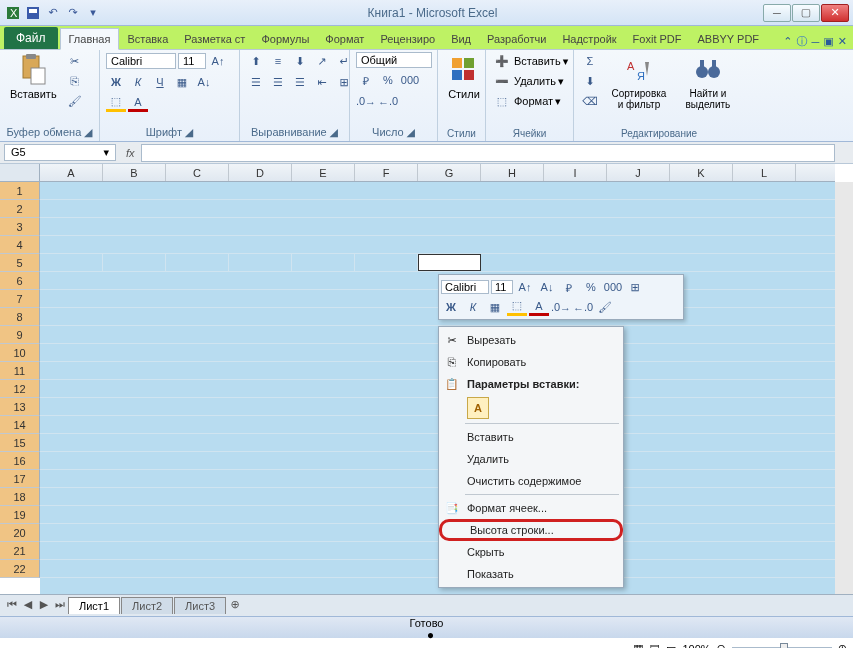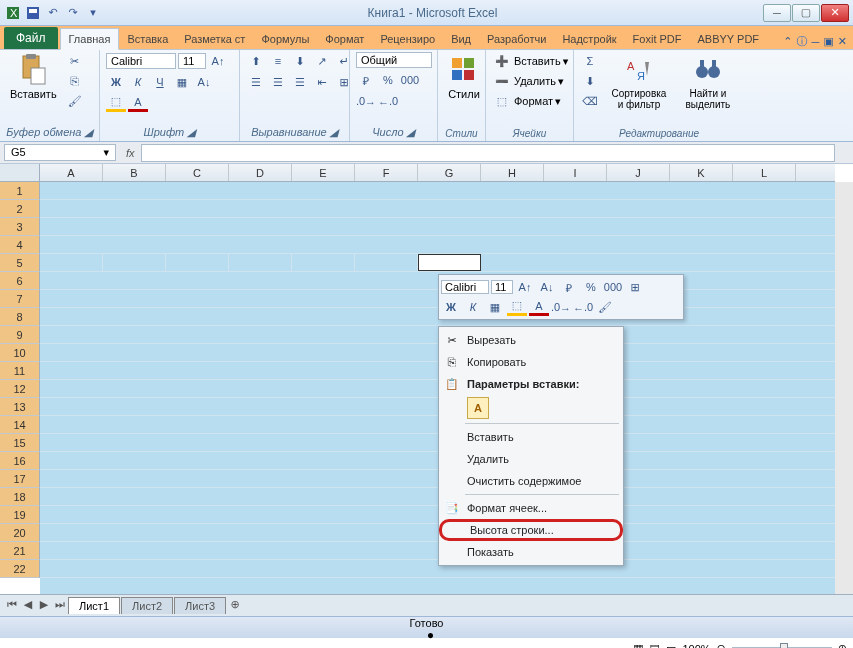--- a/index.html
+++ b/index.html
@@ -8,30 +8,30 @@
 
 .titlebar { height: 26px; background: linear-gradient(#e8f0fa,#d4e4f6); border-bottom: 1px solid #a0b8d8; display: flex; align-items: center; padding: 0 4px; }
 .qat { display: flex; gap: 2px; align-items: center; }
 .qat-icon { width: 18px; height: 18px; display: flex; align-items: center; justify-content: center; color: #3b5998; }
 .title { flex: 1; text-align: center; color: #4a6a8a; font-size: 12px; }
 .winbtns { display: flex; gap: 1px; }
 .winbtn { width: 28px; height: 18px; border: 1px solid #8aa; background: linear-gradient(#f8fcff,#d8e8f4); display: flex; align-items: center; justify-content: center; color: #555; border-radius: 2px; }
 .winbtn.close { background: linear-gradient(#f08080,#d03030); color: #fff; border-color: #a02020; }
 
 
-.ribbon-tabs { height: 24px; background: #fdba74; display: flex; align-items: flex-end; padding-left: 4px; border-bottom: 1px solid #b8c8d8; justify-content: center; }
+.ribbon-tabs { height: 24px; background: #bef264; display: flex; align-items: flex-end; padding-left: 4px; border-bottom: 1px solid #b8c8d8; justify-content: center; }
 .file-tab { background: #217346; color: #fff; padding: 4px 12px; font-size: 12px; border-radius: 2px 2px 0 0; margin-right: 2px; }
 .rtab { padding: 4px 8px; color: #444; cursor: pointer; }
 .rtab.active { background: #f4f8fc; border: 1px solid #b8c8d8; border-bottom: 1px solid #f4f8fc; margin-bottom: -1px; }
 .ribbon-right { margin-left: auto; display: flex; gap: 4px; padding-right: 6px; align-items: center; color: #2a5a9a; }
 
 
 .ribbon { height: 92px; background: linear-gradient(#f4f8fc,#e8f0fa); border-bottom: 1px solid #a0b8d8; display: flex; }
 .rgroup { border-right: 1px solid #c0d0e0; padding: 2px 6px; display: flex; flex-direction: column; justify-content: space-between; }
-.rgroup-label { text-align: center; color: #4a6a8a; font-size: 10px; padding-top: 2px; font-style: italic; }
+.rgroup-label { text-align: center; color: #4a6a8a; font-size: 10px; padding-top: 2px; }
 .rgroup-body { display: flex; gap: 4px; flex: 1; align-items: flex-start; }
 .bigbtn { display: flex; flex-direction: column; align-items: center; gap: 2px; padding: 2px 4px; }
 .bigbtn .icn { width: 32px; height: 32px; display: flex; align-items: center; justify-content: center; }
 .smcol { display: flex; flex-direction: column; gap: 2px; }
 .smbtn { width: 20px; height: 18px; display: flex; align-items: center; justify-content: center; color: #3a5a8a; }
 .font-row { display: flex; gap: 2px; align-items: center; }
 .font-sel { border: 1px solid #abc; background: #fff; padding: 1px 4px; width: 70px; font-size: 11px; }
 .size-sel { border: 1px solid #abc; background: #fff; padding: 1px 4px; width: 28px; font-size: 11px; }
 .dlauncher { width: 12px; height: 12px; }
 
@@ -416,20 +416,23 @@
     </div>
   <div class="ctxsep"></div>
   <div class="ctxitem">
       <span class="cicn">📑</span>
       <span>Формат ячеек...</span>
     </div>
   <div class="ctxitem highlight">
       <span>Высота строки...</span>
     </div>
   <div class="ctxitem">
+      <span>Скрыть</span>
+    </div>
+  <div class="ctxitem">
       <span>Показать</span>
     </div>
 </div>
 
 <div class="sheettabs">
   <span class="navbtn">⏮</span>
   <span class="navbtn">◀</span>
   <span class="navbtn">▶</span>
   <span class="navbtn">⏭</span>
   <div class="sheettab" style="font-weight:normal">Лист1</div>

